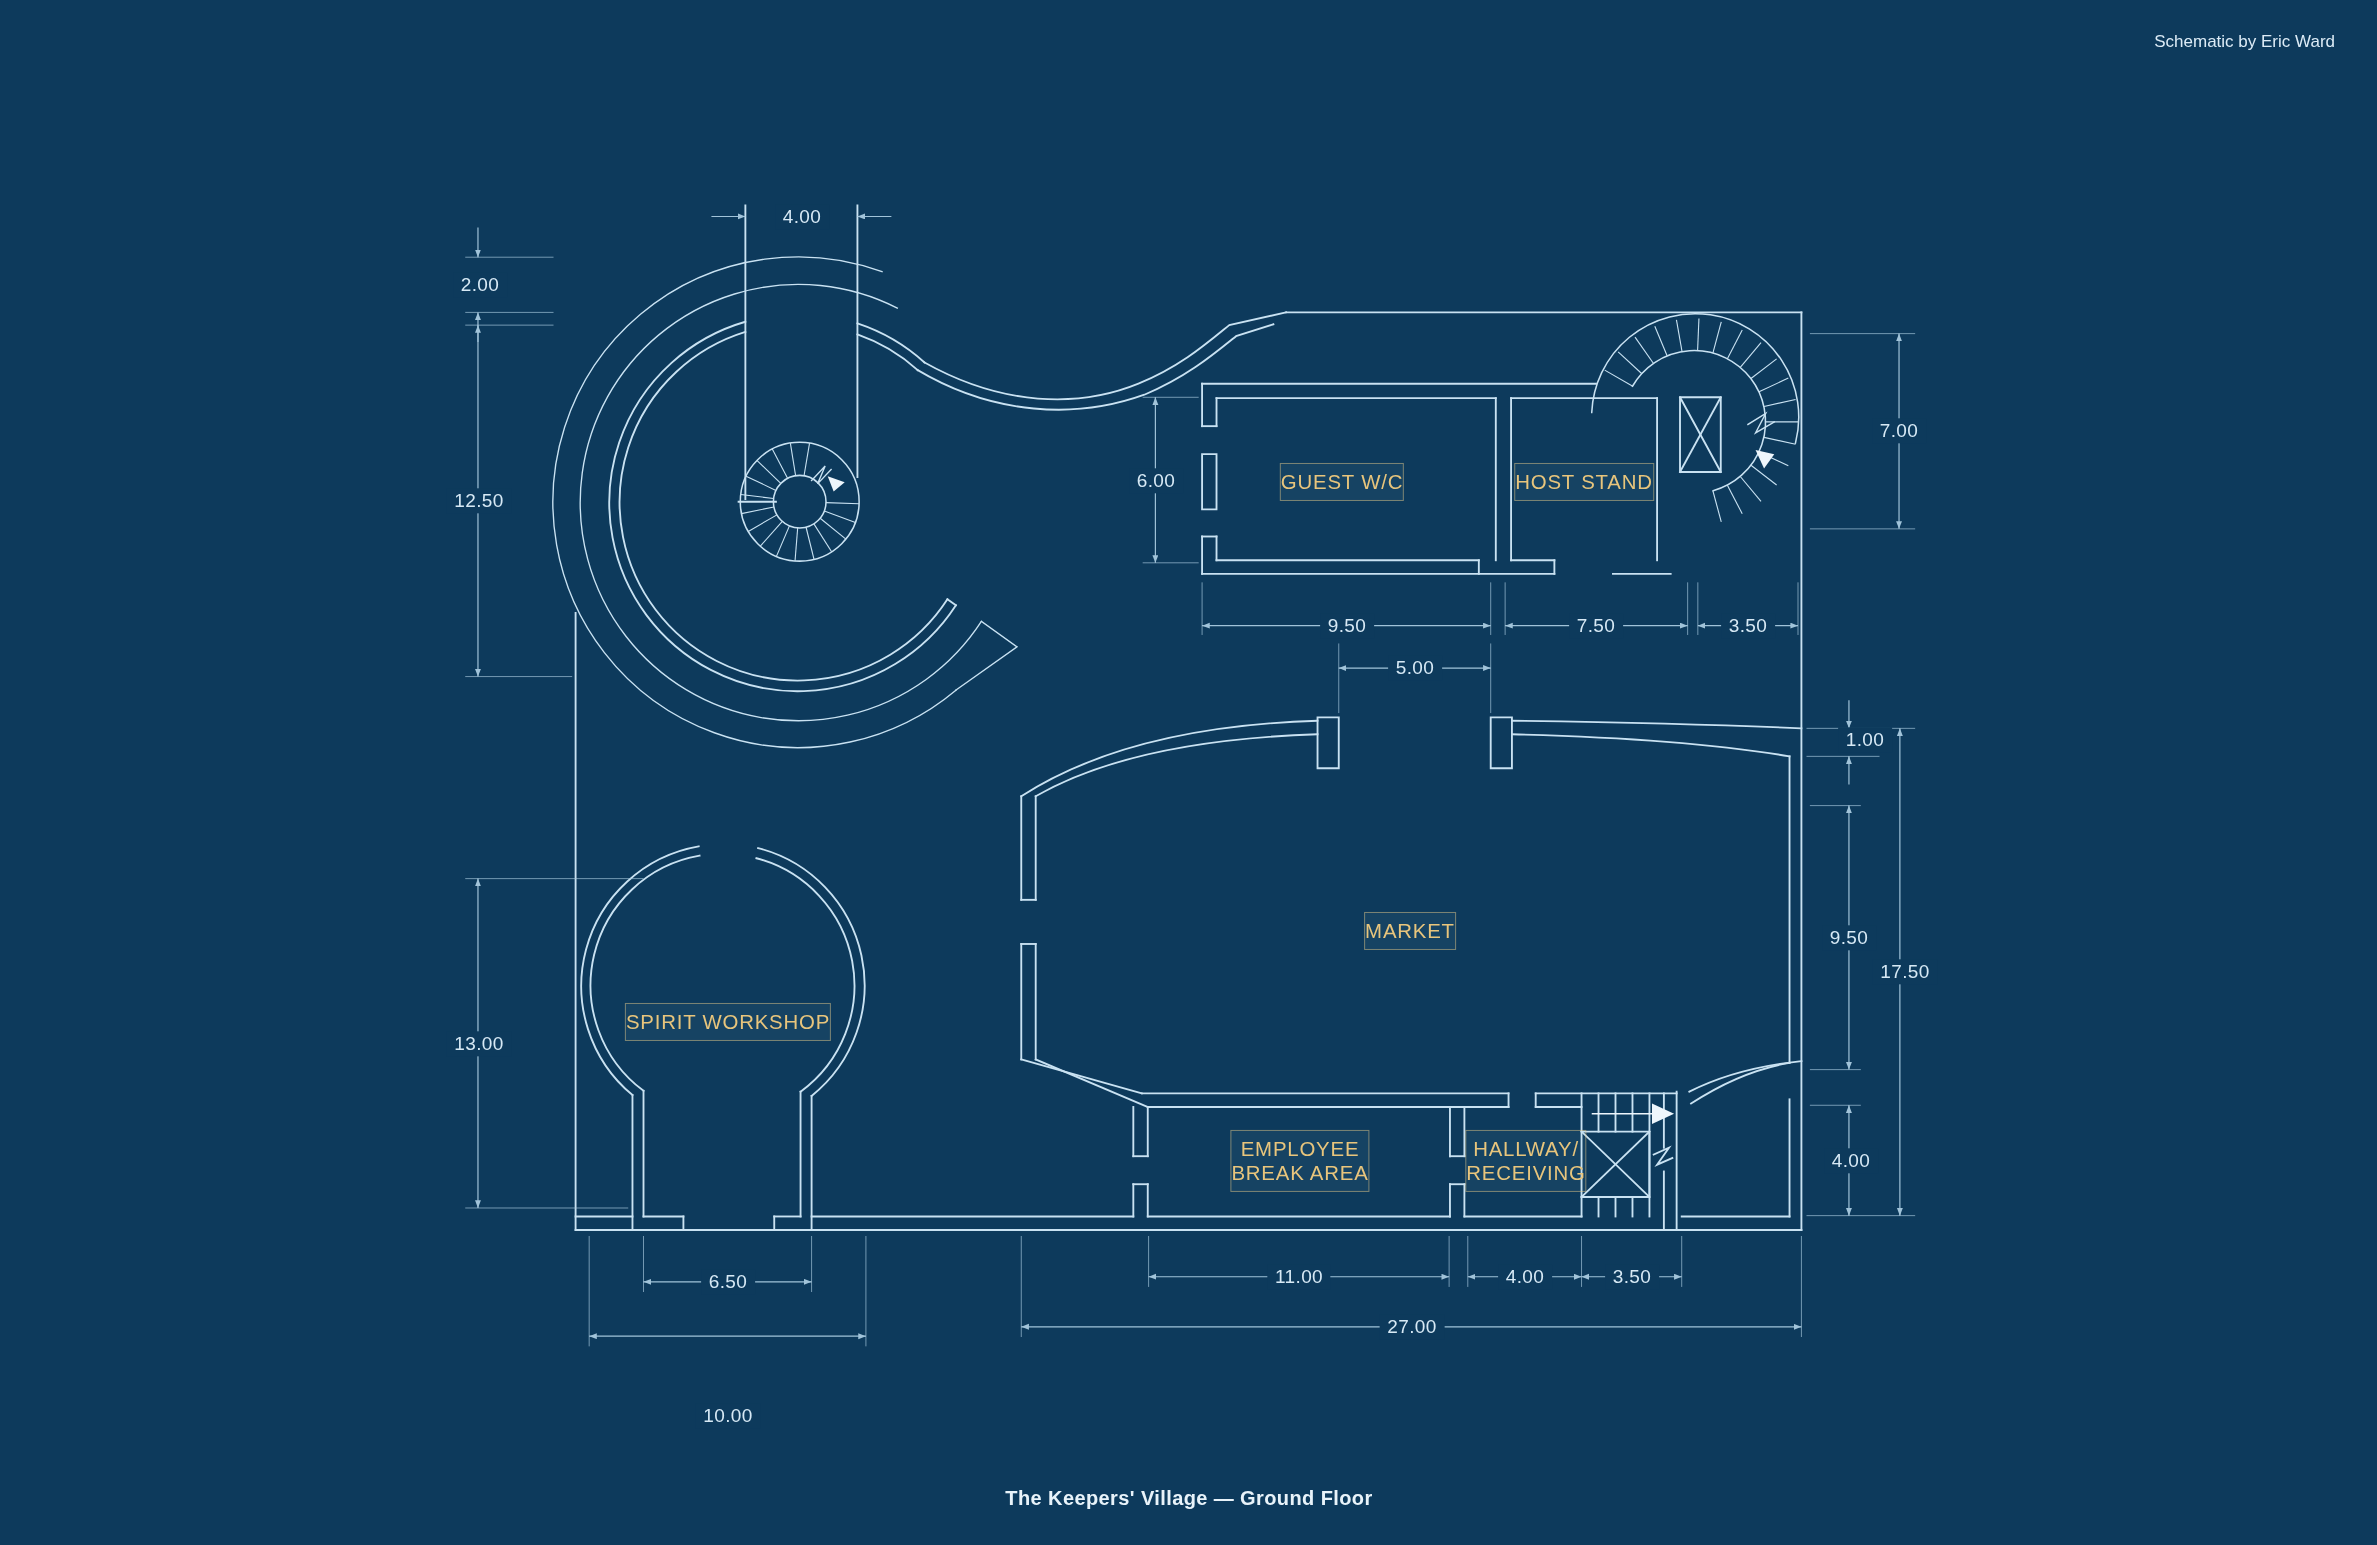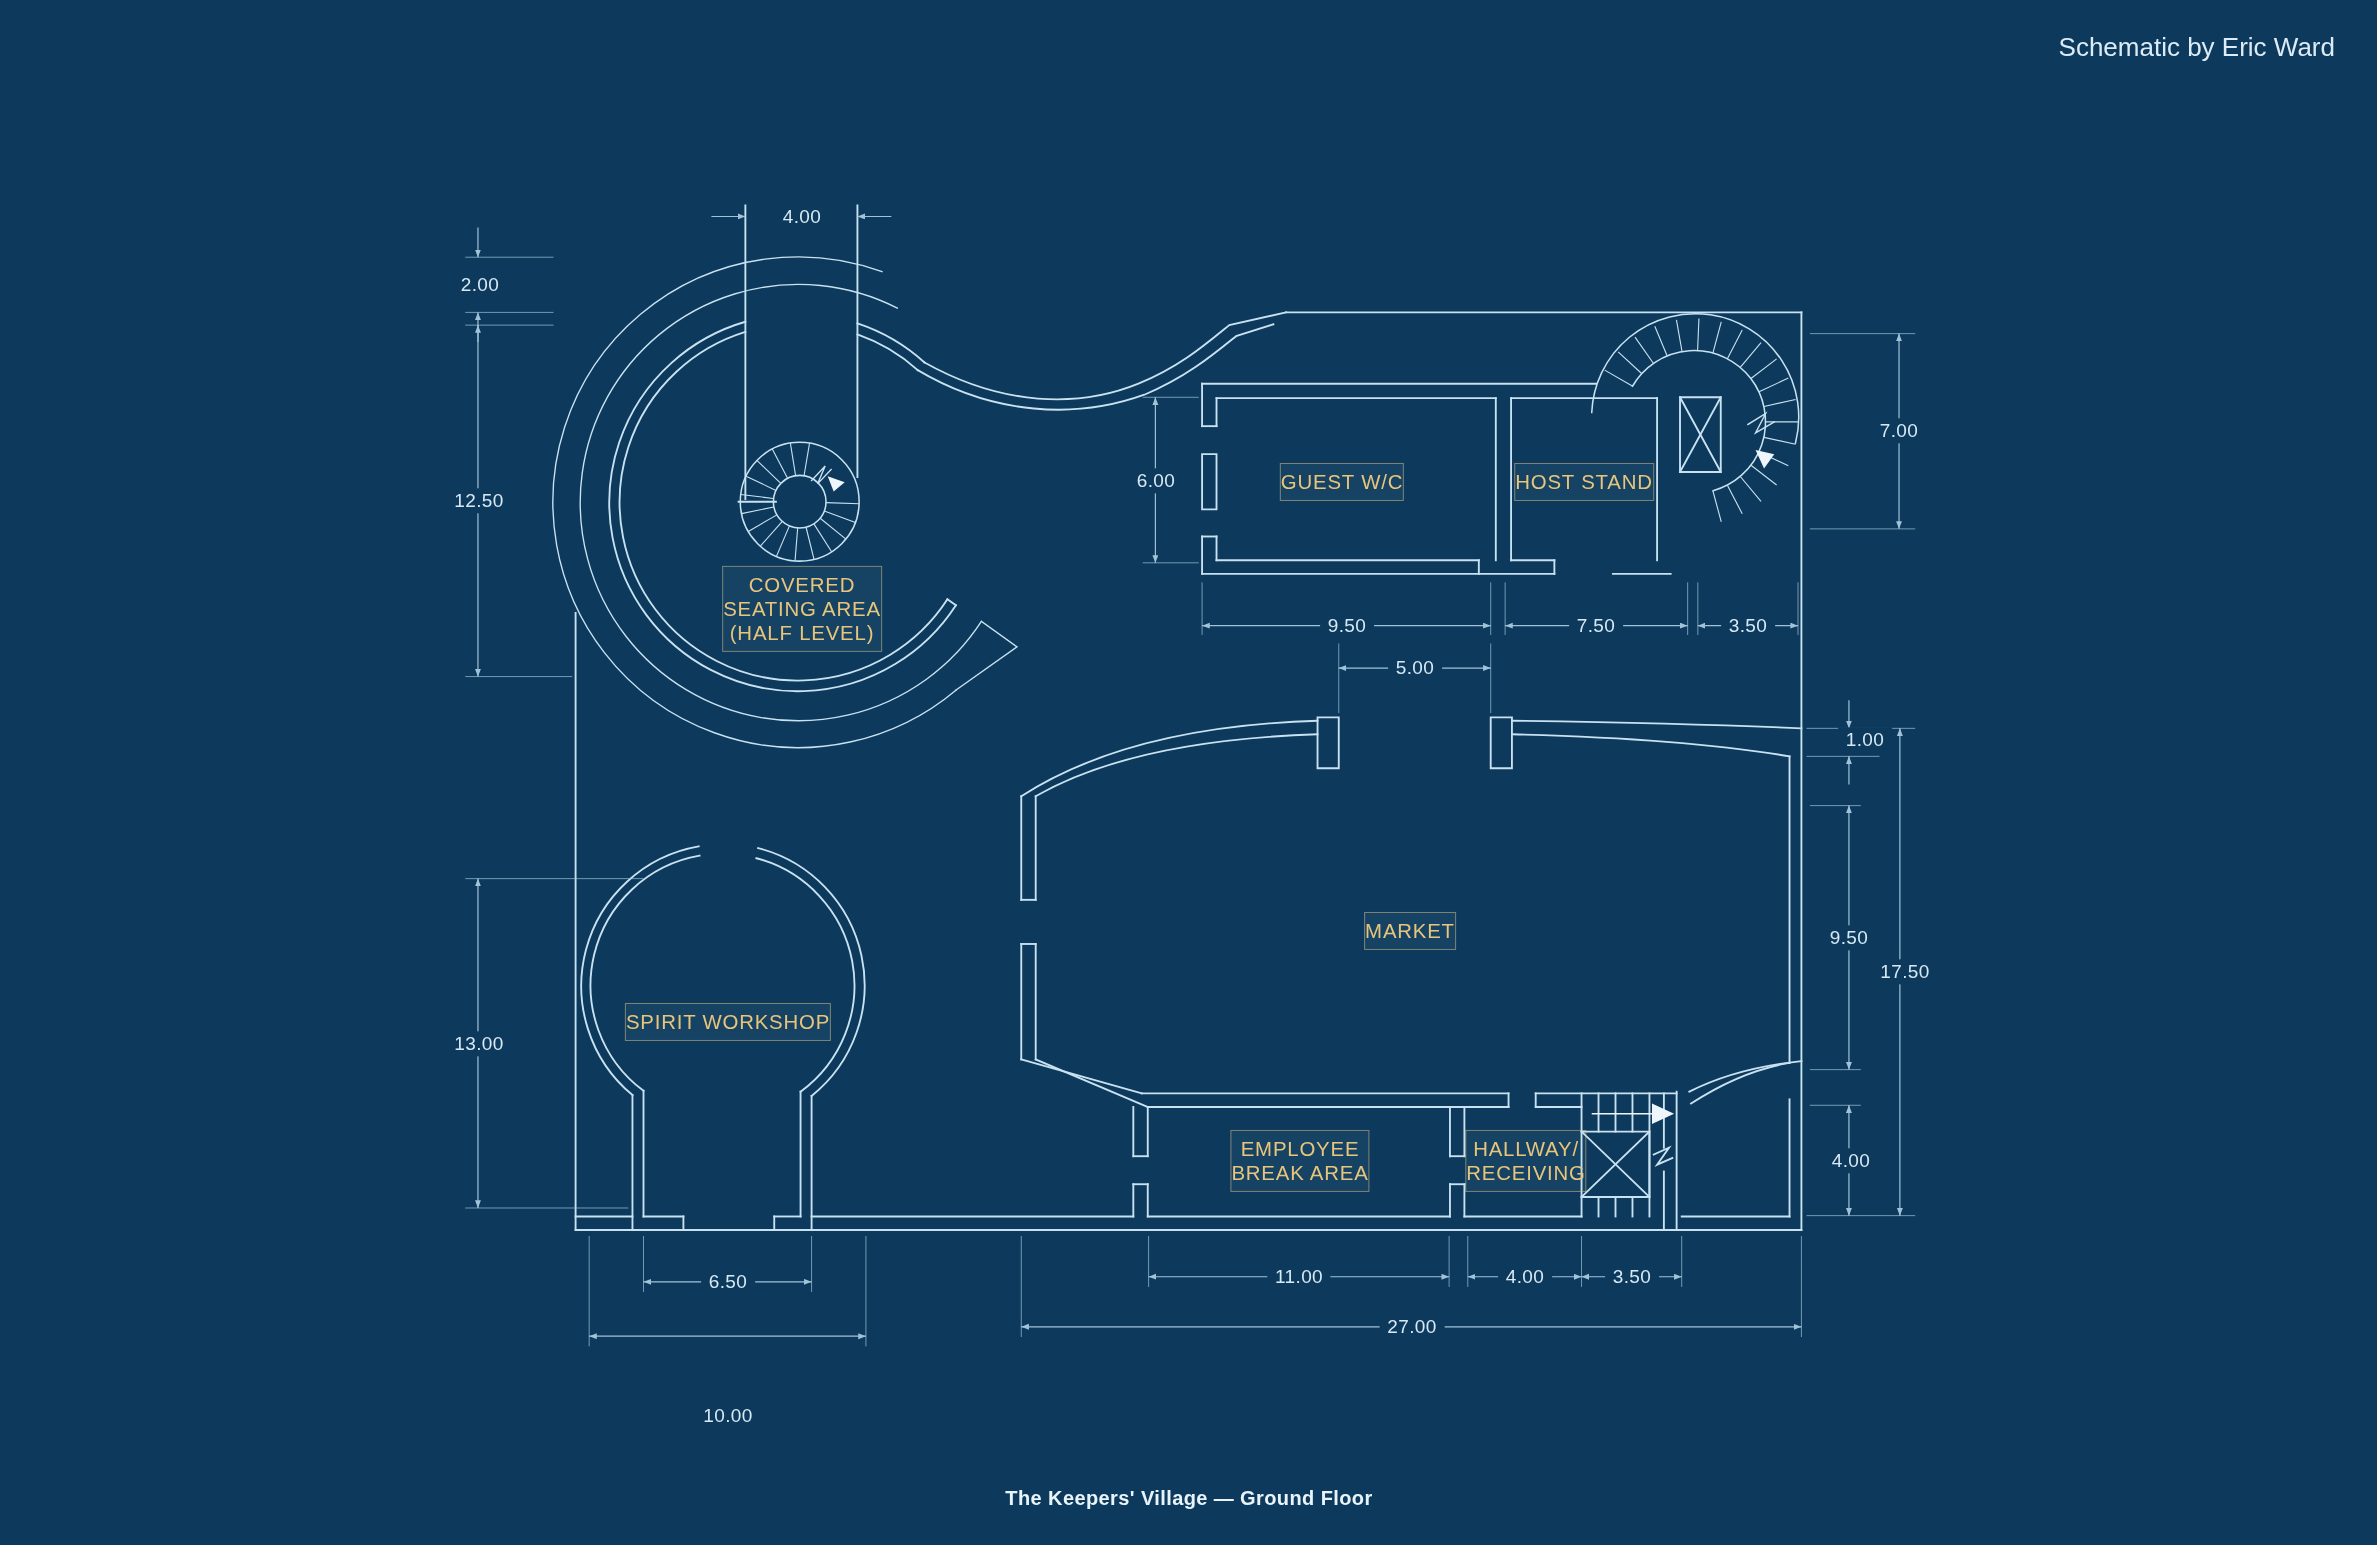--- a/index.html
+++ b/index.html
@@ -22,21 +22,21 @@
   }
   .room-label{
     color:var(--gold);font-size:20.4px;letter-spacing:0.8px;text-align:center;
     line-height:1.18;border:0.8px solid rgba(232,201,136,0.5);
     background:rgba(203,227,242,0.05);padding:6px 0;
   }
   .title{
     font-size:20px;font-weight:bold;color:#e8f3fa;letter-spacing:0.4px;
   }
   .credit{
-    position:absolute;top:32px;right:42px;font-size:26px;color:#dcebf6;
+    position:absolute;top:32px;right:42px;font-size:17px;color:#dcebf6;
   }
 </style>
 </head>
 <body>
 
 <div class="stage">
 
 <svg width="2377" height="1545" viewBox="0 0 2800 1820">
   <defs>
     <marker id="ar" markerWidth="10" markerHeight="8" refX="9" refY="3.5" orient="auto-start-reverse" markerUnits="userSpaceOnUse">
@@ -342,25 +342,20 @@
 <div class="txt dim" style="left:1849px;top:938px">9.50</div>
 <div class="txt dim" style="left:1905px;top:972px">17.50</div>
 <div class="txt dim" style="left:1851px;top:1161px">4.00</div>
 <div class="txt dim" style="left:728px;top:1282px">6.50</div>
 <div class="txt dim" style="left:728px;top:1416px">10.00</div>
 <div class="txt dim" style="left:1299px;top:1277px">11.00</div>
 <div class="txt dim" style="left:1525px;top:1277px">4.00</div>
 <div class="txt dim" style="left:1632px;top:1277px">3.50</div>
 <div class="txt dim" style="left:1412px;top:1327px">27.00</div>
 
-<div class="txt room-label" style="left:802px;top:609px">
-  <div>COVERED</div>
-  <div>SEATING AREA</div>
-  <div>(HALF LEVEL)</div>
-</div>
 <div class="txt room-label" style="left:1342px;top:482px">GUEST W/C</div>
 <div class="txt room-label" style="left:1584px;top:482px">HOST STAND</div>
 <div class="txt room-label" style="left:1410px;top:931px">MARKET</div>
 <div class="txt room-label" style="left:728px;top:1022px">SPIRIT WORKSHOP</div>
 <div class="txt room-label" style="left:1300px;top:1161px">
   <div>EMPLOYEE</div>
   <div>BREAK AREA</div>
 </div>
 <div class="txt room-label" style="left:1526px;top:1161px">
   <div>HALLWAY/</div>

